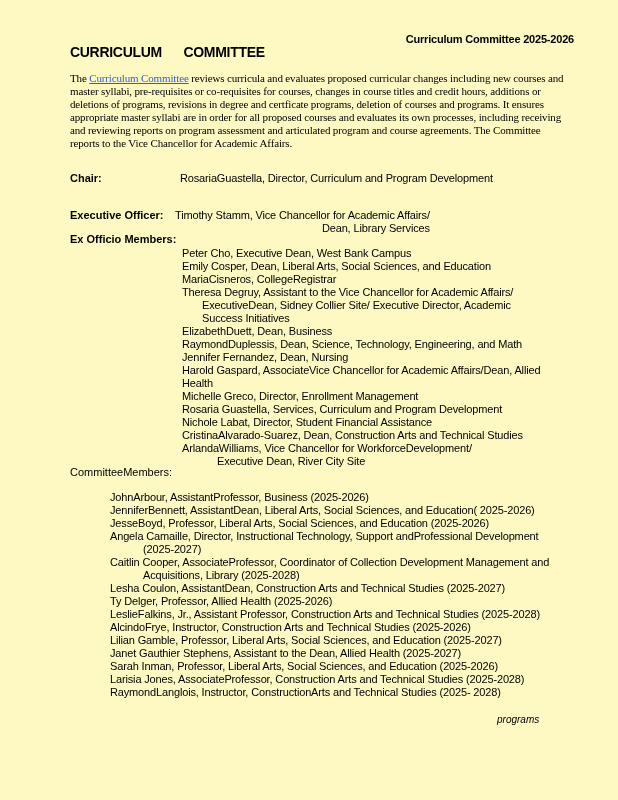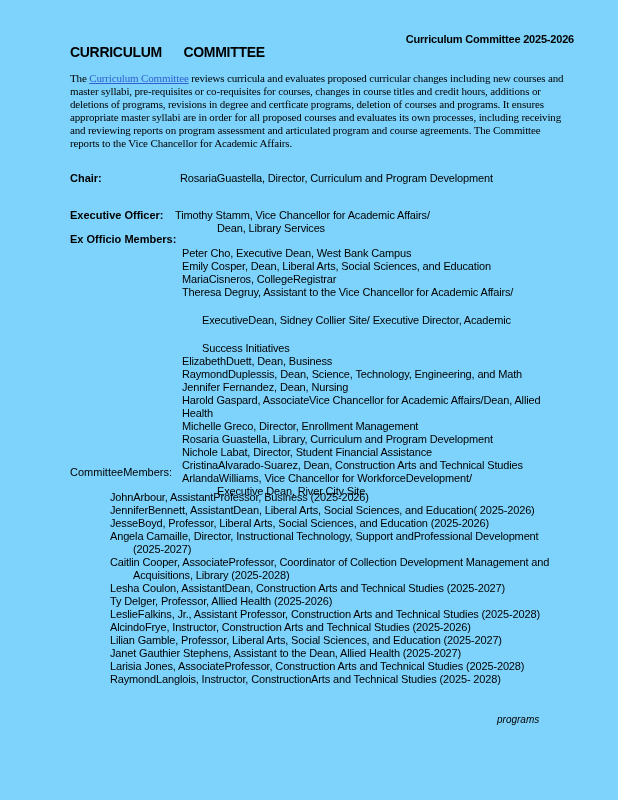--- a/index.html
+++ b/index.html
@@ -1,41 +1,41 @@
 <!DOCTYPE html>
 <html><head>
 <meta charset="utf-8">
 <style>
   html,body{margin:0;padding:0;background:#ffffff;}
   .page{
     position:relative;
     width:618px;height:800px;
-    background:#7dd3fc;
+    background:#fef9c3;
     color:#000000;
     font-family:"Liberation Sans","DejaVu Sans",sans-serif;
     font-size:11px;line-height:13px;
     overflow:hidden;
   }
   .hdr-right{position:absolute;top:33px;right:44px;font-weight:bold;letter-spacing:-0.2px;}
   .title{position:absolute;top:46px;left:70px;font-weight:bold;font-size:14px;white-space:pre;letter-spacing:-0.3px;}
   .intro{position:absolute;top:72px;left:70px;width:494px;margin:0;letter-spacing:-0.15px;font-family:Liberation Serif, serif;}
   .intro a{color:#3060D0;text-decoration:underline;cursor:pointer;}
   .row-chair{position:absolute;top:172px;left:70px;display:flex;}
   .row-exec{position:absolute;top:199px;left:70px;display:flex;margin-top:10px;}
   .row-label{font-weight:bold;width:110px;flex:none;}
   .row-exec .row-label{width:105px;}
-  .exec-line2{padding-left:42px;}
+  .exec-line2{padding-left:42px;text-align:right;}
   .exoff-heading{position:absolute;top:233px;left:70px;font-weight:bold;}
   .exoff-list{position:absolute;top:247px;left:182px;}
   .comm-heading{position:absolute;top:466px;left:70px;font-weight:normal;}
   .comm-list{position:absolute;top:491px;left:110px;}
   .line{white-space:nowrap;letter-spacing:-0.15px;}
-  .ind1{margin-left:20px;margin-top:15px;}
+  .ind1{margin-left:20px;}
   .ind2{margin-left:35px;}
-  .cind1{margin-left:23px;}
+  .cind1{margin-left:33px;}
   .continued{position:absolute;top:713px;left:497px;font-style:italic;font-size:10px;}
 </style>
 </head>
 <body>
 
 <div class="page">
 
   <div class="hdr-right">Curriculum Committee 2025-2026</div>
 
   <div class="title">CURRICULUM      COMMITTEE</div>
@@ -63,21 +63,21 @@
     <div class="line">MariaCisneros, CollegeRegistrar</div>
     <div class="line">Theresa Degruy, Assistant to the Vice Chancellor for Academic Affairs/</div>
     <div class="line ind1">ExecutiveDean, Sidney Collier Site/ Executive Director, Academic</div>
     <div class="line ind1">Success Initiatives</div>
     <div class="line">ElizabethDuett, Dean, Business</div>
     <div class="line">RaymondDuplessis, Dean, Science, Technology, Engineering, and Math</div>
     <div class="line">Jennifer Fernandez, Dean, Nursing</div>
     <div class="line">Harold Gaspard, AssociateVice Chancellor for Academic Affairs/Dean, Allied</div>
     <div class="line">Health</div>
     <div class="line">Michelle Greco, Director, Enrollment Management</div>
-    <div class="line">Rosaria Guastella, Library, Curriculum and Program Development</div>
+    <div class="line">Rosaria Guastella, Services, Curriculum and Program Development</div>
     <div class="line">Nichole Labat, Director, Student Financial Assistance</div>
     <div class="line">CristinaAlvarado-Suarez, Dean, Construction Arts and Technical Studies</div>
     <div class="line">ArlandaWilliams, Vice Chancellor for WorkforceDevelopment/</div>
     <div class="line ind2">Executive Dean, River City Site</div>
   </div>
 
   <div class="comm-heading">CommitteeMembers:</div>
 
   <div class="comm-list">
     <div class="line">JohnArbour, AssistantProfessor, Business (2025-2026)</div>
@@ -86,19 +86,20 @@
     <div class="line">Angela Camaille, Director, Instructional Technology, Support andProfessional Development</div>
     <div class="line cind1">(2025-2027)</div>
     <div class="line">Caitlin Cooper, AssociateProfessor, Coordinator of Collection Development Management and</div>
     <div class="line cind1">Acquisitions, Library (2025-2028)</div>
     <div class="line">Lesha Coulon, AssistantDean, Construction Arts and Technical Studies (2025-2027)</div>
     <div class="line">Ty Delger, Professor, Allied Health (2025-2026)</div>
     <div class="line">LeslieFalkins, Jr., Assistant Professor, Construction Arts and Technical Studies (2025-2028)</div>
     <div class="line">AlcindoFrye, Instructor, Construction Arts and Technical Studies (2025-2026)</div>
     <div class="line">Lilian Gamble, Professor, Liberal Arts, Social Sciences, and Education (2025-2027)</div>
     <div class="line">Janet Gauthier Stephens, Assistant to the Dean, Allied Health (2025-2027)</div>
+    <div class="line">Sarah Inman, Professor, Liberal Arts, Social Sciences, and Education (2025-2026)</div>
     <div class="line">Larisia Jones, AssociateProfessor, Construction Arts and Technical Studies (2025-2028)</div>
     <div class="line">RaymondLanglois, Instructor, ConstructionArts and Technical Studies (2025- 2028)</div>
   </div>
 
   <div class="continued">programs</div>
 
 </div>
 
 </body></html>

